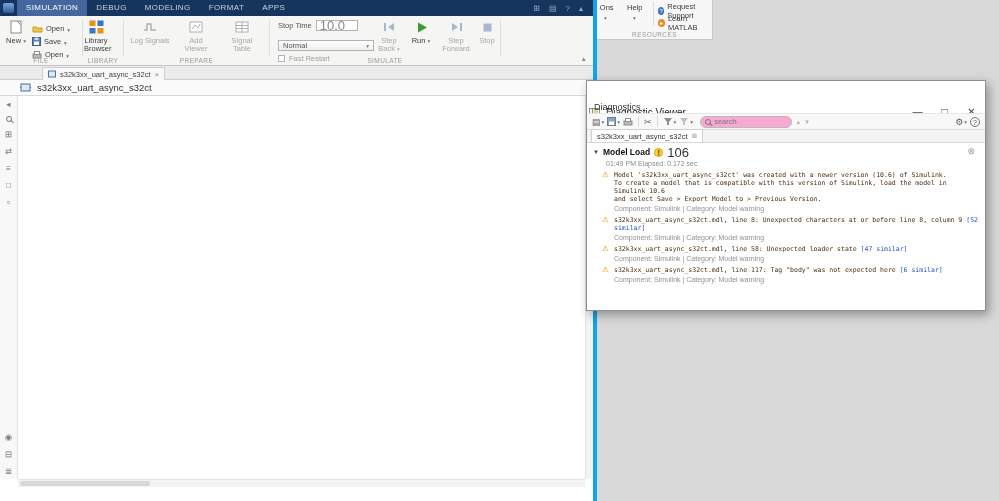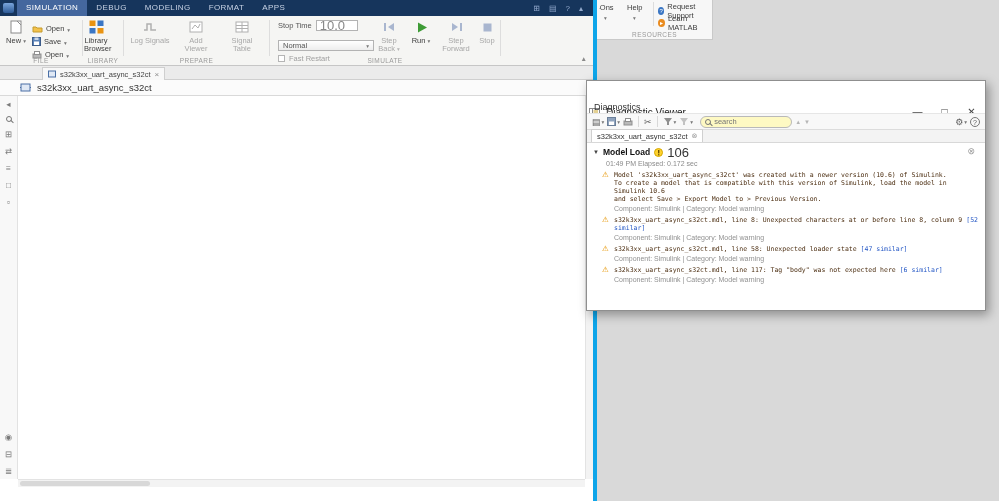--- a/index.html
+++ b/index.html
@@ -67,21 +67,21 @@
   
   .diag { position:absolute; left:586px; top:80px; width:400px; height:231px; background:#fff; border:1px solid #8f8f8f; box-shadow:3px 4px 10px rgba(0,0,0,.35); z-index:10; }
   .dtitle { position:absolute; left:0; right:0; top:0; height:19px; display:flex; align-items:center; padding-left:2px;margin-top:22px; }
   .dtitle .ttext { margin-left:6px; font-size:10px; color:#222; }
   .wctrls { margin-left:auto; display:flex; }
   .wbtn { width:27px; height:19px; line-height:18px; text-align:center; font-size:10px; color:#444; }
   .dmenu { position:absolute; left:0; right:0; top:19px; height:13px; display:flex; align-items:center; padding-left:7px; font-size:9px; color:#333; }
   .dtoolbar { position:absolute; left:0; right:0; top:32px; height:17px; background:#f8f8f8; border-top:1px solid #e6e6e6; border-bottom:1px solid #dcdcdc; display:flex; align-items:center; padding:0 5px; gap:3px; color:#5a5a5a; font-size:9px; }
   .tsep { width:1px; height:11px; background:#d8d8d8; margin:0 2px; }
   .tbtn { display:flex; align-items:center; gap:1px; }
-  .searchbox { width:92px; height:12px; border:1px solid #b9b9b9; border-radius:7px; background:#fef9c3; display:flex; align-items:center; padding:0 4px; gap:3px; margin-left:4px; }
+  .searchbox { width:92px; height:12px; border:1px solid #b9b9b9; border-radius:7px; background:#f9a8d4; display:flex; align-items:center; padding:0 4px; gap:3px; margin-left:4px; }
   .searchbox input { border:none; outline:none; width:64px; font-size:7.5px; color:#555; font-family:"Liberation Sans",sans-serif; background:transparent; }
   .navarr { color:#b5b5b5; font-size:6px; }
   .tspacer { flex:1; }
   .qmark { width:10px; height:10px; border:1px solid #777; border-radius:50%; font-size:7px; line-height:9px; text-align:center; color:#555; }
   .dtabs { position:absolute; left:0; right:0; top:49px; height:13px; background:#f3f3f3; border-bottom:1px solid #d8d8d8; display:flex; align-items:flex-end; padding-left:4px; }
   .dtab { height:13px; background:#fff; border:1px solid #d0d0d0; border-bottom:none; display:flex; align-items:center; gap:4px; padding:0 5px; font-size:7.5px; color:#333; }
   .dtab .close { color:#999; font-size:7px; }
   .dcontent { position:absolute; left:0; right:0; top:62px; bottom:0; background:#fff; overflow:hidden; padding:3px 6px; }
   .grouphdr { position:relative; display:flex; align-items:center; gap:4px; height:12px; }
   .disc { font-size:6px; color:#444; }

